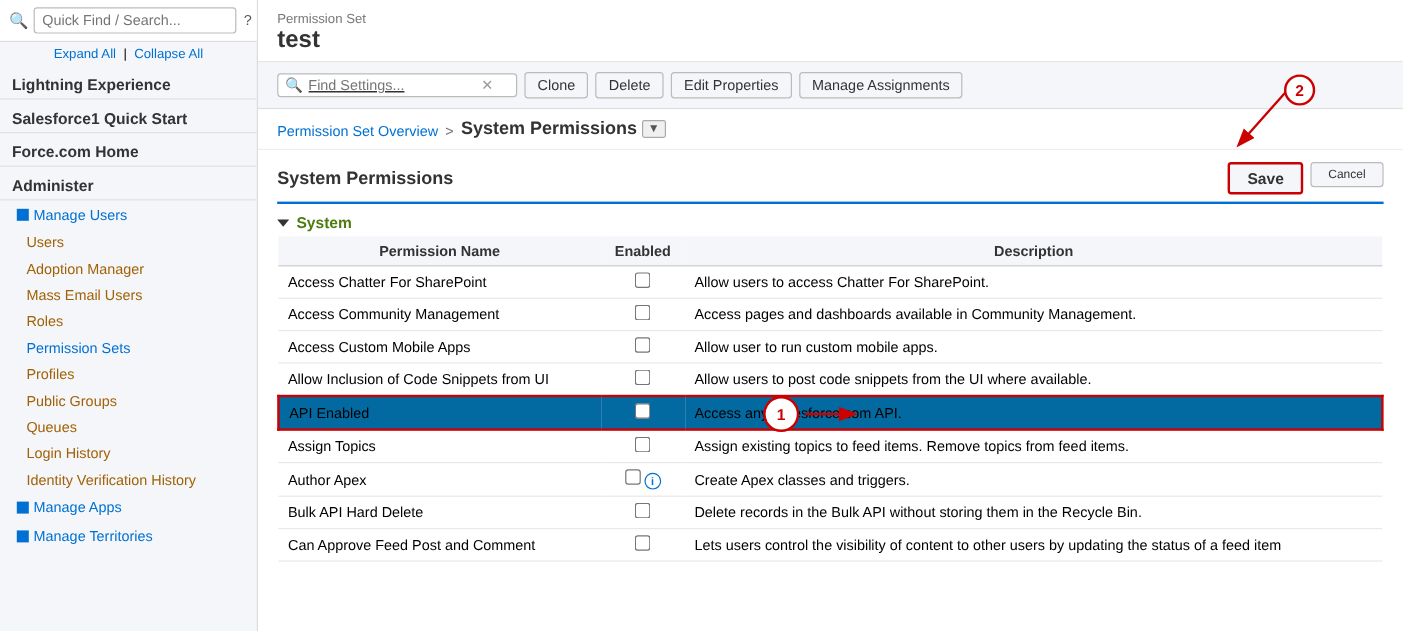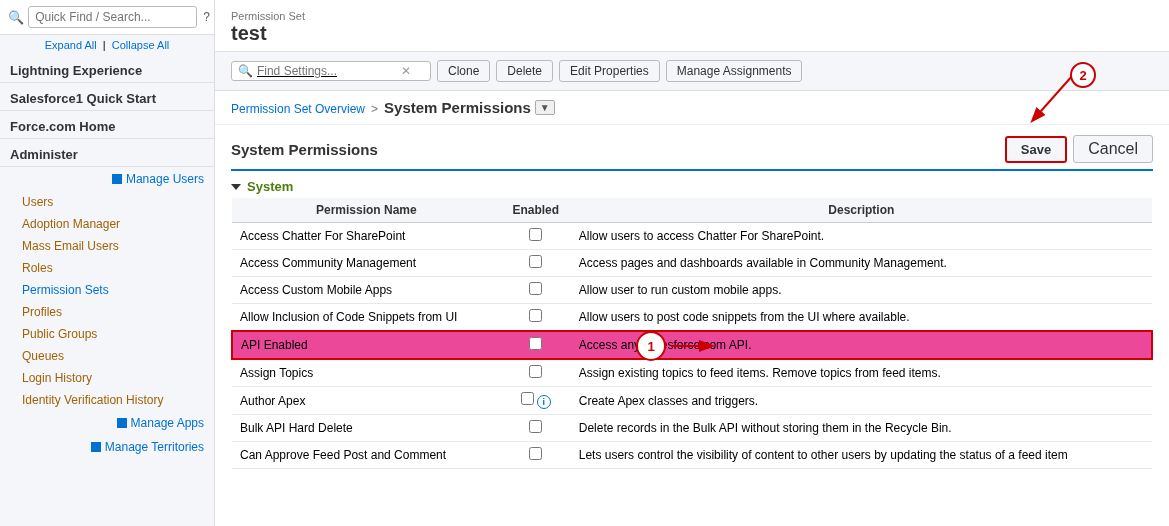--- a/index.html
+++ b/index.html
@@ -58,21 +58,21 @@
       border-bottom: 1px solid #e0e0e0;
     }
     .sidebar-item {
       padding: 5px 10px 5px 20px;
       font-size: 12px;
       color: #0070d2;
       cursor: pointer;
       display: flex;
       align-items: center;
     }
-    .sidebar-item.with-icon { padding-left: 14px; justify-content: flex-end; }
+    .sidebar-item.with-icon { padding-left: 14px; }
     .sidebar-item .blue-square {
       display: inline-block;
       width: 10px; height: 10px;
       background: #0070d2;
       margin-right: 4px;
       flex-shrink: 0;
     }
     .sidebar-subitem {
       padding: 4px 10px 4px 22px;
       font-size: 12px;
@@ -187,37 +187,37 @@
       align-items: center;
       justify-content: space-between;
       padding: 10px 0 6px 0;
       border-bottom: 2px solid #0070d2;
     }
     .section-header .section-title {
       font-size: 15px;
       font-weight: bold;
       color: #333;
     }
-    .section-header .actions { display: flex; gap: 6px; align-items: center; margin-left: 24px; }
+    .section-header .actions { display: flex; gap: 6px; align-items: flex-start; margin-left: 24px; }
     .save-btn {
       padding: 4px 14px;
       border: 2px solid #c00;
       border-radius: 3px;
       background: #f4f6f9;
       font-size: 13px;
       font-weight: bold;
       cursor: pointer;
       color: #333;
     }
     .cancel-btn {
       padding: 4px 14px;
       border: 1px solid #bbb;
       border-radius: 3px;
       background: #f4f6f9;
-      font-size: 16px;
+      font-size: 10px;
       cursor: pointer;
       color: #333;
     }
 
     
     .subsection-header {
       display: flex;
       align-items: center;
       gap: 6px;
       padding: 8px 0 4px 0;
@@ -409,21 +409,21 @@
             <tr>
               <td>Access Custom Mobile Apps</td>
               <td class="enabled-col"><input type="checkbox" style=""></td>
               <td>Allow user to run custom mobile apps.</td>
             </tr>
             <tr>
               <td>Allow Inclusion of Code Snippets from UI</td>
               <td class="enabled-col"><input type="checkbox" style=""></td>
               <td>Allow users to post code snippets from the UI where available.</td>
             </tr>
-            <tr style="border: 2px solid rgb(204, 0, 0); background: #ec4899;">
+            <tr style="border: 2px solid rgb(204, 0, 0); background: #0369a1;">
               <td>API Enabled</td>
               <td class="enabled-col"><input type="checkbox" style=""></td>
               <td>Access any Salesforce.com API.</td>
             </tr>
             <tr>
               <td>Assign Topics</td>
               <td class="enabled-col"><input type="checkbox" style=""></td>
               <td>Assign existing topics to feed items. Remove topics from feed items.</td>
             </tr>
             <tr>

